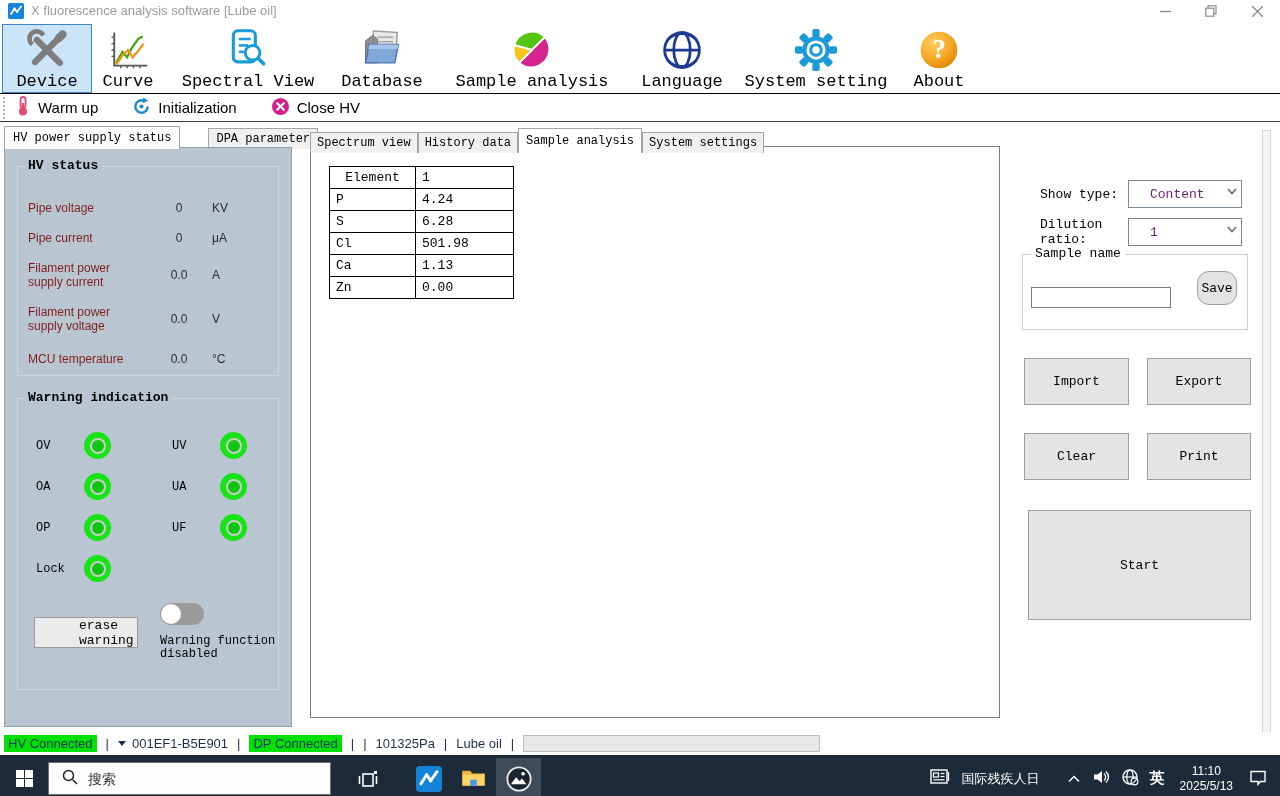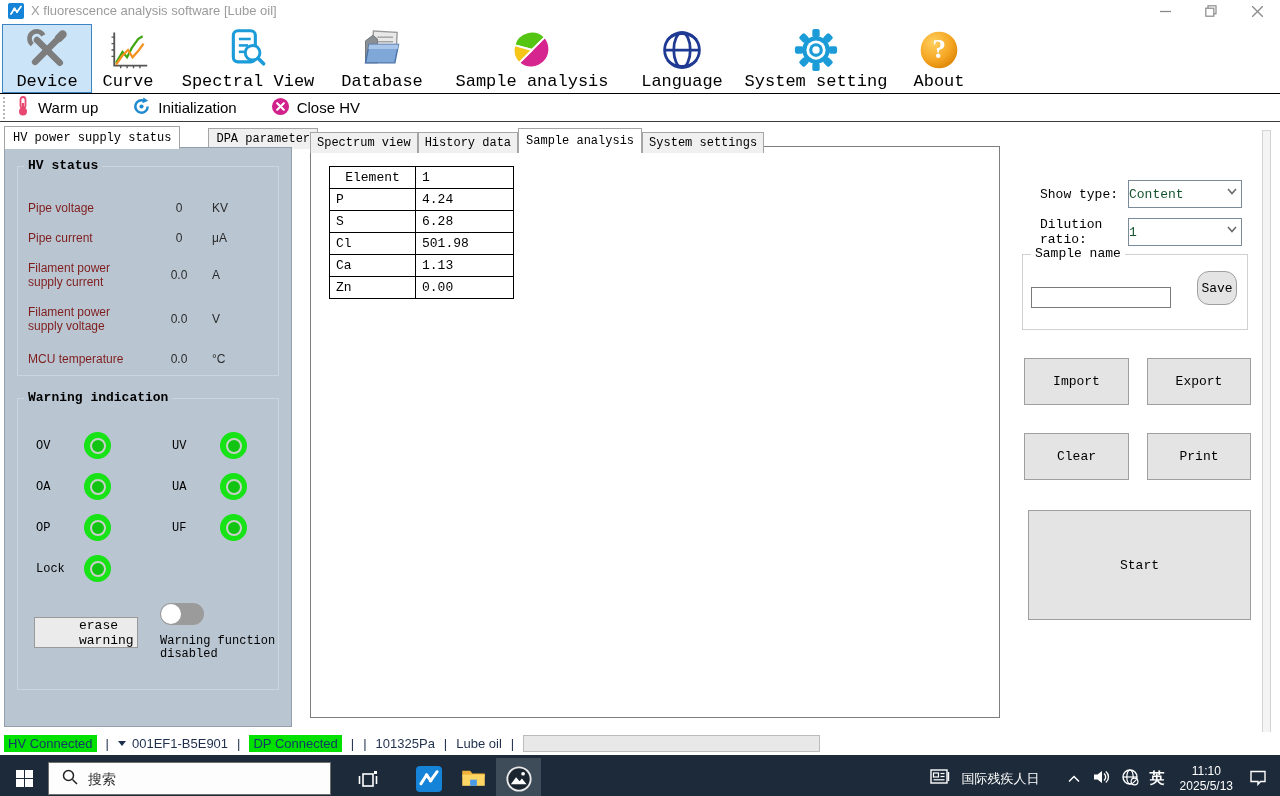--- a/index.html
+++ b/index.html
@@ -77,22 +77,22 @@
   table.etable td { border:1px solid #000; height:22px; padding:0 6px; }
   table.etable td.c0 { width:86px; }
   table.etable td.c1 { width:98px; }
   table.etable tr.hdr td.c0 { text-align:center; }
 
   
   .right-panel { position:absolute; left:1012px; top:160px; width:248px; height:560px; }
   .rrow { position:absolute; left:28px; display:flex; align-items:center; }
   .rlabel { font-family:"Liberation Mono", monospace; font-size:13px; color:#000; width:88px; }
   .combo { width:114px; height:28px; border:1px solid #7a8a99; background:#fff; position:relative;
-           font-family:"Liberation Mono", monospace; font-size:13px; color:#14532d;
-           display:flex; align-items:center; padding-left:0; }
+           font-family:"Liberation Mono", monospace; font-size:13px; color:#701a75;
+           display:flex; align-items:center; padding-left:21px; }
   .combo .chev { position:absolute; right:3px; top:4px; }
   .sngroup { position:absolute; left:10px; top:94px; width:226px; height:76px; border:1px solid #d0d0d0; }
   .sngroup .gtitle2 { position:absolute; top:-9px; left:8px; background:#fff; padding:0 4px;
                       font-family:"Liberation Mono", monospace; font-size:13px; color:#000; }
   .sninput { position:absolute; left:8px; top:32px; width:140px; height:21px;
              border:1px solid #7a7a7a; background:#fff; font-size:13px; padding:0 4px; }
   .savebtn { position:absolute; right:10px; top:16px; width:40px; height:34px;border-radius:12px; }
   .btn { background:#e4e4e4; border:1px solid #9f9f9f; font-family:"Liberation Mono", monospace;
          font-size:13px; color:#000; display:flex; align-items:center; justify-content:center; }
   .impbtn { position:absolute; left:12px; top:198px; width:105px; height:47px; }

